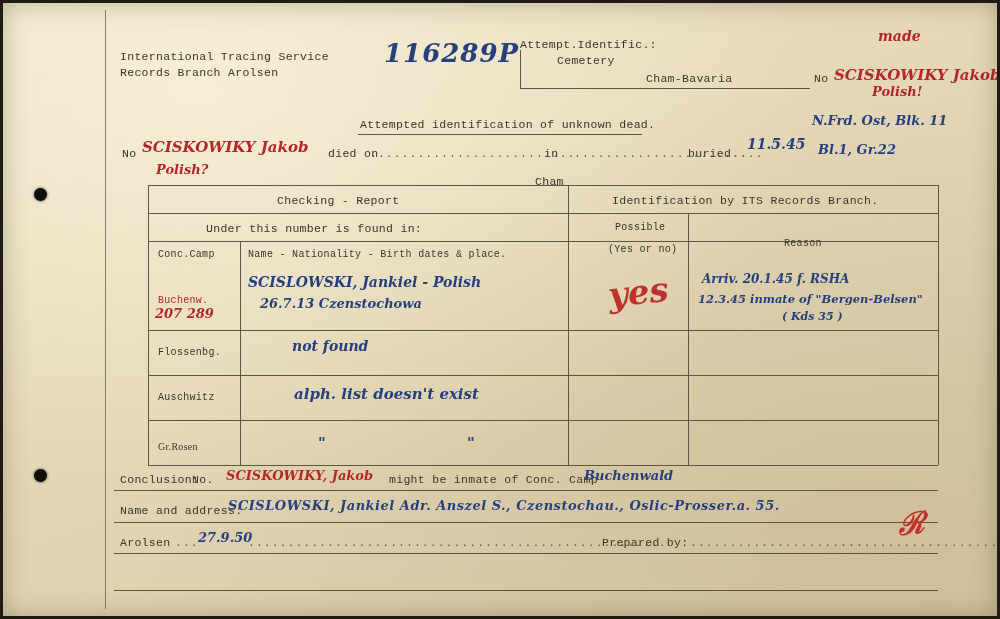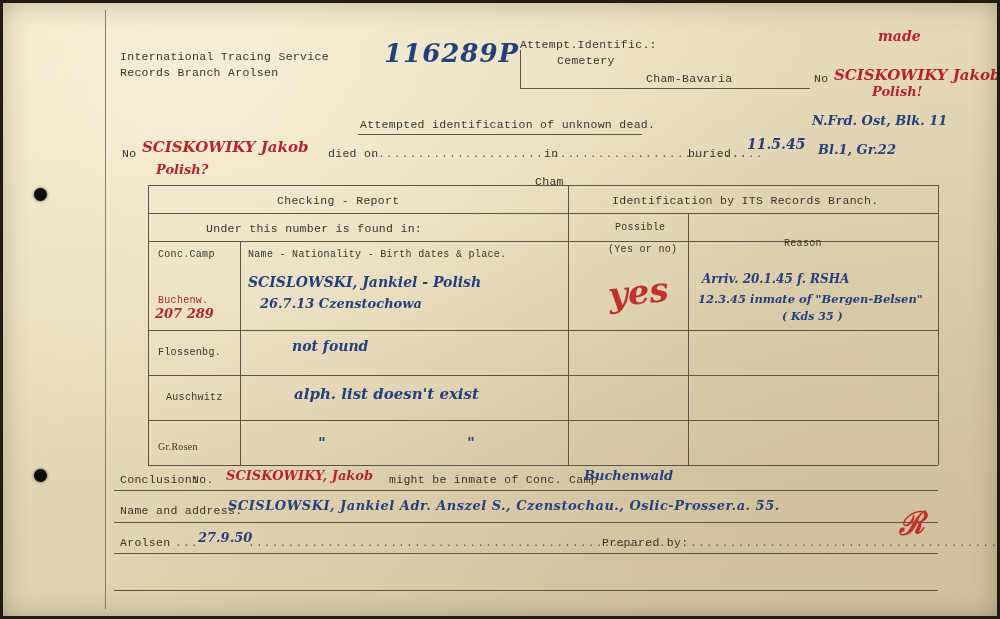--- a/index.html
+++ b/index.html
@@ -147,21 +147,21 @@
       <div class="abs hand ink lghand" style="left:236px;top:264px;">SCISLOWSKI,  Jankiel  -  Polish</div>
       <div class="abs hand ink smallhand" style="left:248px;top:286px;">26.7.13            Czenstochowa</div>
       <div class="abs hand stampred sig" style="left:596px;top:262px;font-size:34px;">yes</div>
       <div class="abs hand ink" style="left:690px;top:262px;font-size:12px;">Arriv. 20.1.45 f. RSHA</div>
       <div class="abs hand ink" style="left:686px;top:282px;font-size:11.5px;">12.3.45  inmate of "Bergen-Belsen"</div>
       <div class="abs hand ink" style="left:770px;top:300px;font-size:11px;">( Kds 35 )</div>
 
       <div class="abs typed t10" style="left:146px;top:337px;">Flossenbg.</div>
       <div class="abs hand ink lghand" style="left:280px;top:328px;">not found</div>
 
-      <div class="abs typed t10" style="left:154px;top:382px;font-family:Liberation Mono, monospace;">Auschwitz</div>
+      <div class="abs typed t10" style="left:146px;top:382px;font-family:Liberation Mono, monospace;">Auschwitz</div>
       <div class="abs hand ink medhand" style="left:282px;top:375px;">alph. list doesn't exist</div>
 
       <div class="abs typed t10" style="left:146px;top:431px;font-family:Liberation Serif, serif;">Gr.Rosen</div>
       <div class="abs hand ink medhand" style="left:306px;top:424px;">"</div>
       <div class="abs hand ink medhand" style="left:455px;top:424px;">"</div>
     </div>
 
     <div class="abs typed t11" style="left:108px;top:463px;">Conclusion:</div>
     <div class="abs typed t11" style="left:180px;top:463px;">No.</div>
     <div class="abs hand red smallhand" style="left:214px;top:458px;">SCISKOWIKY,  Jakob</div>

